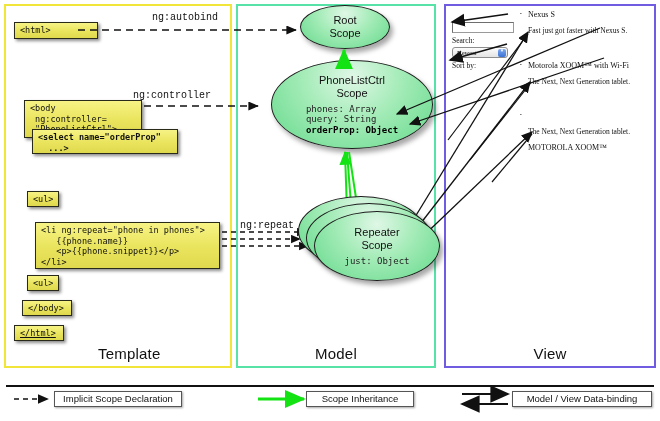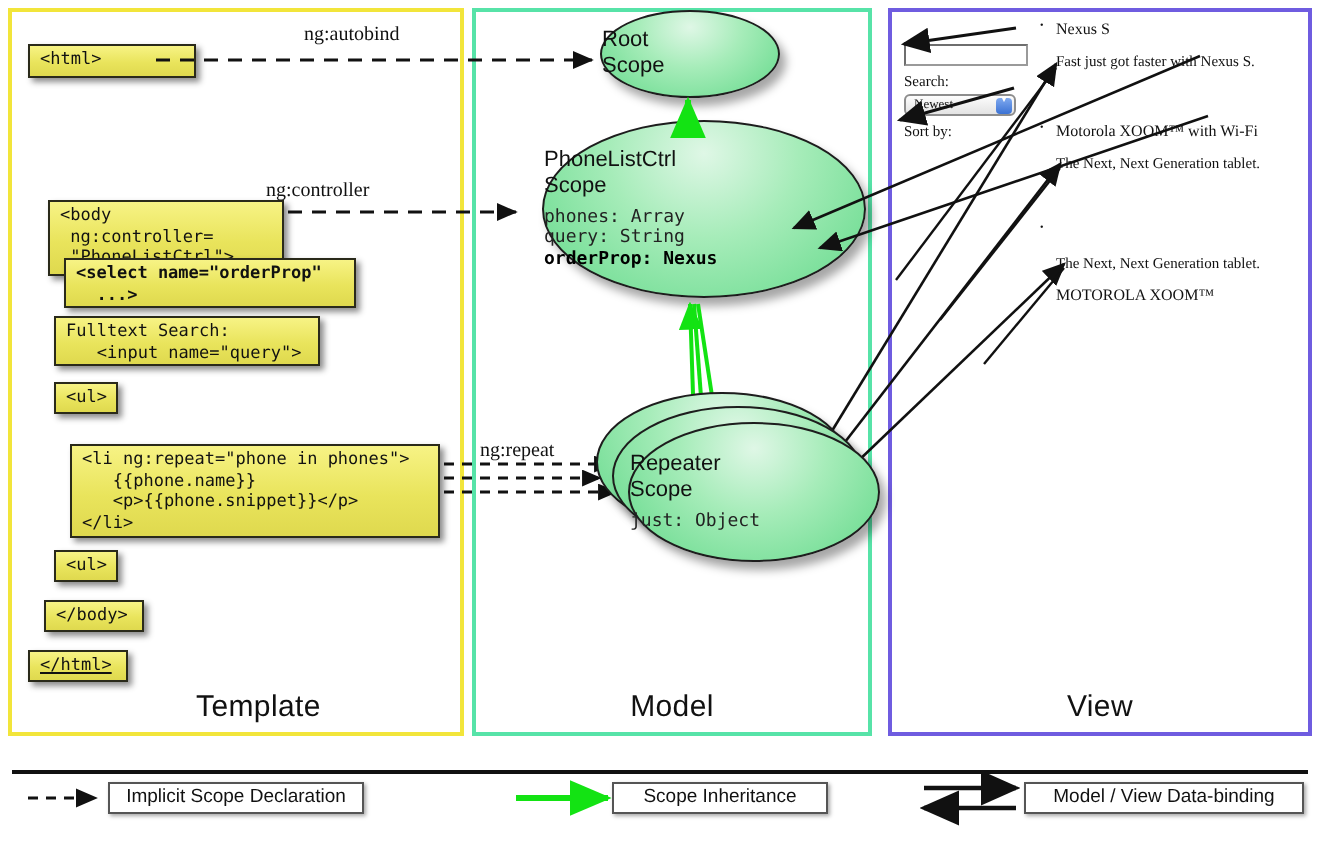--- a/index.html
+++ b/index.html
@@ -32,21 +32,21 @@
     padding:2px 5px;white-space:pre;
   }
   .codebox.bold{font-weight:bold;}
 
   
   .scope{
     position:absolute;border-radius:50%;
     background:radial-gradient(ellipse at 50% 18%, #dff7e6 0%, #a6ecb9 42%, #63d98a 100%);
     border:1.6px solid #1d1d1d;
     box-shadow:3px 4px 5px rgba(0,0,0,.35);
-    display:flex;flex-direction:column;align-items:flex-start;justify-content:center;
+    display:flex;flex-direction:column;align-items:center;justify-content:center;
     text-align:center;
   }
   .scope .title{font-size:11px;color:#111;line-height:13px;}
   .scope .props{
     font-family:"DejaVu Sans Mono","Liberation Mono",monospace;
     font-size:9px;line-height:10.5px;color:#222;margin-top:4px;text-align:left;white-space:pre;
   }
   .scope .props b{font-weight:bold;color:#000;}
 
   
@@ -68,21 +68,21 @@
     background:linear-gradient(180deg,#7fa9ef 0%,#3b72d4 100%);
     color:#fff;font-size:5px;line-height:4px;text-align:center;
   }
   .v-bullet{position:absolute;font-family:"Liberation Serif",serif;font-size:5px;color:#111;}
   .v-item-title{position:absolute;font-family:"Liberation Serif",serif;font-size:8px;color:#111;white-space:nowrap;}
   .v-item-snip{position:absolute;font-family:"Liberation Serif",serif;font-size:7.5px;color:#111;white-space:nowrap;}
 
   
   .edge-label{
     position:absolute;
-    font-family:Liberation Serif, serif;
+    font-family:Liberation Mono, monospace;
     font-size:10px;color:#111;white-space:nowrap;text-align:center;
   }
 
   
   .legend-rule{position:absolute;left:6px;top:385px;width:648px;height:2px;background:#111;}
   .legend-box{
     position:absolute;box-sizing:border-box;background:#fff;
     border:1px solid #555;box-shadow:1px 1px 2px rgba(0,0,0,.35);
     font-size:9.5px;color:#111;line-height:14px;text-align:center;
     padding:0 5px;white-space:nowrap;
@@ -106,22 +106,20 @@
 
   <div class="codebox" style="left:14px;top:22px;width:84px;height:17px;">&lt;html&gt;</div>
 
   <div class="codebox" style="left:24px;top:88px;width:118px;height:38px;margin-top:12px;">&lt;body
  ng:controller=
  "PhoneListCtrl"&gt;</div>
 
   <div class="codebox bold" style="left:32px;top:129px;width:146px;height:25px;">&lt;select name="orderProp"
   ...&gt;</div>
 
-  <div class="codebox" style="left:27px;top:158px;width:133px;height:25px;">Fulltext Search:
-   &lt;input name="query"&gt;</div>
 
   <div class="codebox" style="left:27px;top:191px;width:32px;height:16px;">&lt;ul&gt;</div>
 
   <div class="codebox" style="left:35px;top:222px;width:185px;height:47px;">&lt;li ng:repeat="phone in phones"&gt;
    {{phone.name}}
    &lt;p&gt;{{phone.snippet}}&lt;/p&gt;
 &lt;/li&gt;</div>
 
   <div class="codebox" style="left:27px;top:275px;width:32px;height:16px;">&lt;ul&gt;</div>
 
@@ -132,21 +130,21 @@
   <div class="scope" style="left:300px;top:5px;width:88px;height:42px;">
     <div class="title">Root</div>
     <div class="title">Scope</div>
   </div>
 
   <div class="scope" style="left:271px;top:60px;width:160px;height:87px;">
     <div class="title">PhoneListCtrl</div>
     <div class="title">Scope</div>
     <div class="props"><span>phones: Array</span>
 <span>query: String</span>
-<b>orderProp: Nexus</b></div>
+<b>orderProp: Object</b></div>
   </div>
 
   <div class="scope" style="left:298px;top:196px;width:124px;height:68px;z-index:1;"></div>
   <div class="scope" style="left:306px;top:203px;width:124px;height:68px;z-index:2;"></div>
   <div class="scope" style="left:314px;top:211px;width:124px;height:68px;z-index:3;">
     <div class="title">Repeater</div>
     <div class="title">Scope</div>
     <div class="props">just: Object</div>
   </div>
 

